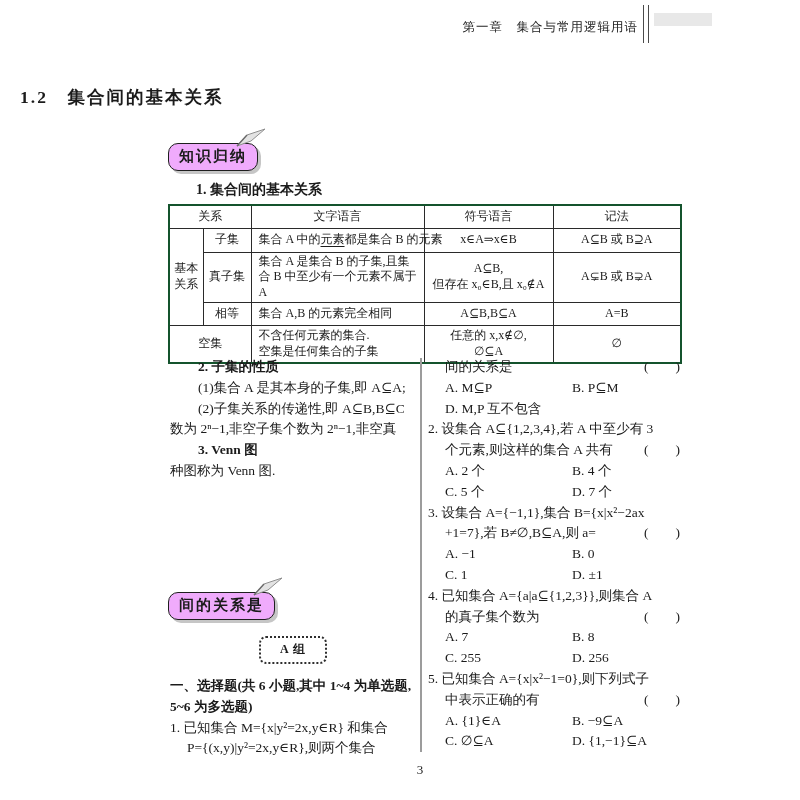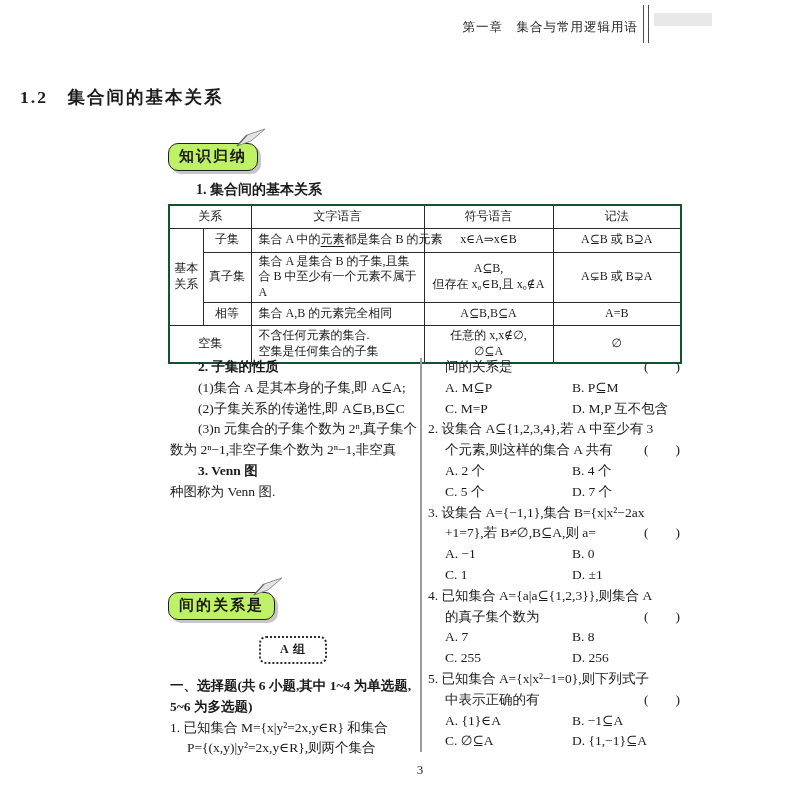--- a/index.html
+++ b/index.html
@@ -10,21 +10,21 @@
   .chapter{position:absolute;top:19px;right:182px;font-size:12.5px;letter-spacing:1px;color:#222;}
   .head-dblrule{position:absolute;left:623px;top:5px;height:38px;width:4px;
                 border-left:1.5px solid #4a4a4a;border-right:1.5px solid #4a4a4a;}
   .head-graybox{position:absolute;left:634px;top:13px;width:58px;height:13px;background:#e8e8e8;}
 
   
   .page-title{position:absolute;top:85px;left:0;width:800px;text-align:left;
               font-weight:bold;font-size:17.5px;letter-spacing:2px;}
 
   
-  .badge{position:absolute;border:1.5px solid #1f1f1f;border-radius:10px;background:#bef264;
+  .badge{position:absolute;border:1.5px solid #1f1f1f;border-radius:10px;background:#f0abfc;
          padding:3px 10px 4px;font-weight:bold;font-size:15px;letter-spacing:2px;
          box-shadow:3px 3px 0 #c6c6c6;}
   .badge .pen{position:absolute;right:-12px;top:-16px;width:34px;height:20px;}
   .badge1{left:148px;top:143px;}
   .badge2{left:148px;top:592px;}
 
   
   .sec-heading{position:absolute;left:176px;top:181px;font-weight:bold;font-size:14px;}
 
   
@@ -134,21 +134,20 @@
     </tr>
   </tbody>
     </table>
 
   <div class="col-divider"></div>
 
   <div class="col col-left">
     <div class="line ind hd">2. 子集的性质</div>
     <div class="line ind">(1)集合 A 是其本身的子集,即 A⊆A;</div>
     <div class="line ind">(2)子集关系的传递性,即 A⊆B,B⊆C</div>
-    <div class="line ind">(3)n 元集合的子集个数为 2ⁿ,真子集个</div>
     <div class="line">数为 2ⁿ−1,非空子集个数为 2ⁿ−1,非空真</div>
     <div class="line ind hd">3. Venn 图</div>
     <div class="line">种图称为 Venn 图.</div>
   </div>
 
   <div class="badge badge2">
     <span>间的关系是</span>
     <svg class="pen" viewBox="0 0 34 20">
       <polygon points="2,18 12,7 30,1 16,13" fill="#e3e3e3" stroke="#8f8f8f" stroke-width="1"></polygon>
       <line x1="2" y1="18" x2="12" y2="7" stroke="#6a6a6a" stroke-width="1.4"></line>
@@ -167,21 +166,20 @@
   <div class="col col-right">
     <div class="line cont">
         <span>间的关系是</span>
         <span class="bracket">(  )</span>
       </div>
     <div class="line opts">
         <span class="oa">A. M⊆P</span>
         <span>B. P⊆M</span>
       </div>
     <div class="line opts">
-        <span class="oa">C. M=P</span>
         <span>D. M,P 互不包含</span>
       </div>
 
     <div class="line">2. 设集合 A⊆{1,2,3,4},若 A 中至少有 3</div>
     <div class="line cont">
         <span>个元素,则这样的集合 A 共有</span>
         <span class="bracket">(  )</span>
       </div>
     <div class="line opts">
         <span class="oa">A. 2 个</span>
@@ -220,21 +218,21 @@
         <span>D. 256</span>
       </div>
 
     <div class="line">5. 已知集合 A={x|x²−1=0},则下列式子</div>
     <div class="line cont">
         <span>中表示正确的有</span>
         <span class="bracket">(  )</span>
       </div>
     <div class="line opts">
         <span class="oa">A. {1}∈A</span>
-        <span>B. −1⊆A</span>
+        <span>B. −9⊆A</span>
       </div>
     <div class="line opts">
         <span class="oa">C. ∅⊆A</span>
         <span>D. {1,−1}⊆A</span>
       </div>
   </div>
 
   <div class="page-num">3</div>
 
 </div>

